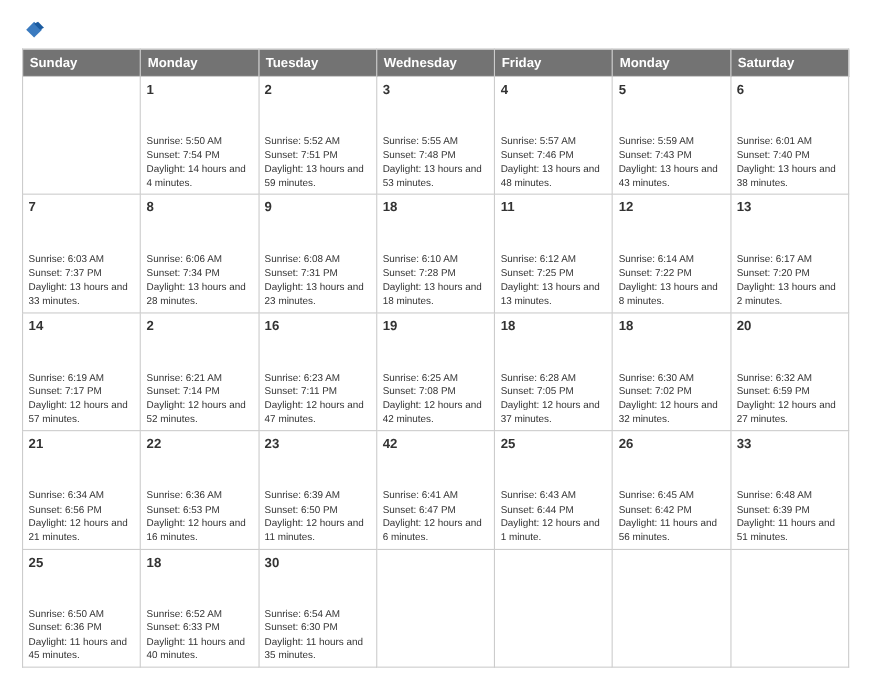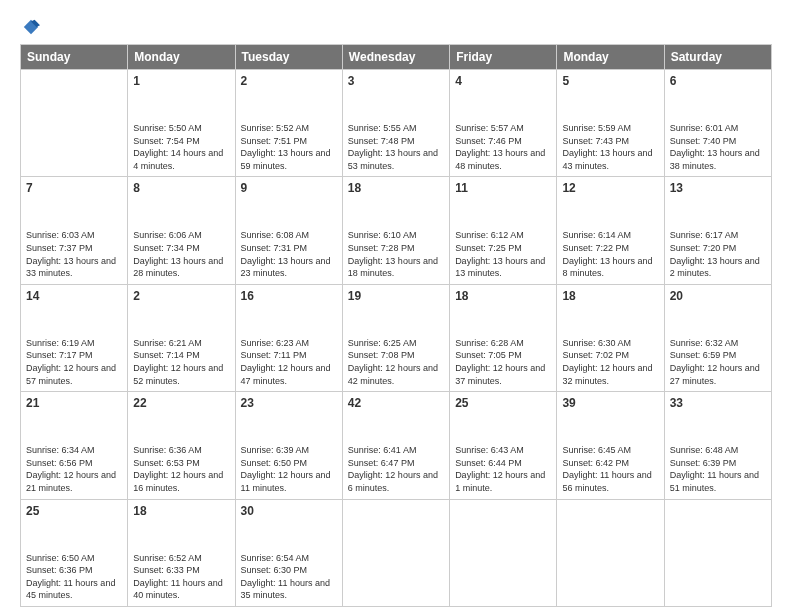--- a/index.html
+++ b/index.html
@@ -240,21 +240,21 @@
           </td>
           <td>
             <span class="day-number">42</span>
             <div class="day-info">Sunrise: 6:41 AM<br>Sunset: 6:47 PM<br>Daylight: 12 hours and 6 minutes.</div>
           </td>
           <td>
             <span class="day-number">25</span>
             <div class="day-info">Sunrise: 6:43 AM<br>Sunset: 6:44 PM<br>Daylight: 12 hours and 1 minute.</div>
           </td>
           <td>
-            <span class="day-number">39</span>
+            <span class="day-number">26</span>
             <div class="day-info">Sunrise: 6:45 AM<br>Sunset: 6:42 PM<br>Daylight: 11 hours and 56 minutes.</div>
           </td>
           <td>
             <span class="day-number">33</span>
             <div class="day-info">Sunrise: 6:48 AM<br>Sunset: 6:39 PM<br>Daylight: 11 hours and 51 minutes.</div>
           </td>
         </tr>
         <tr>
           <td>
             <span class="day-number">25</span>

